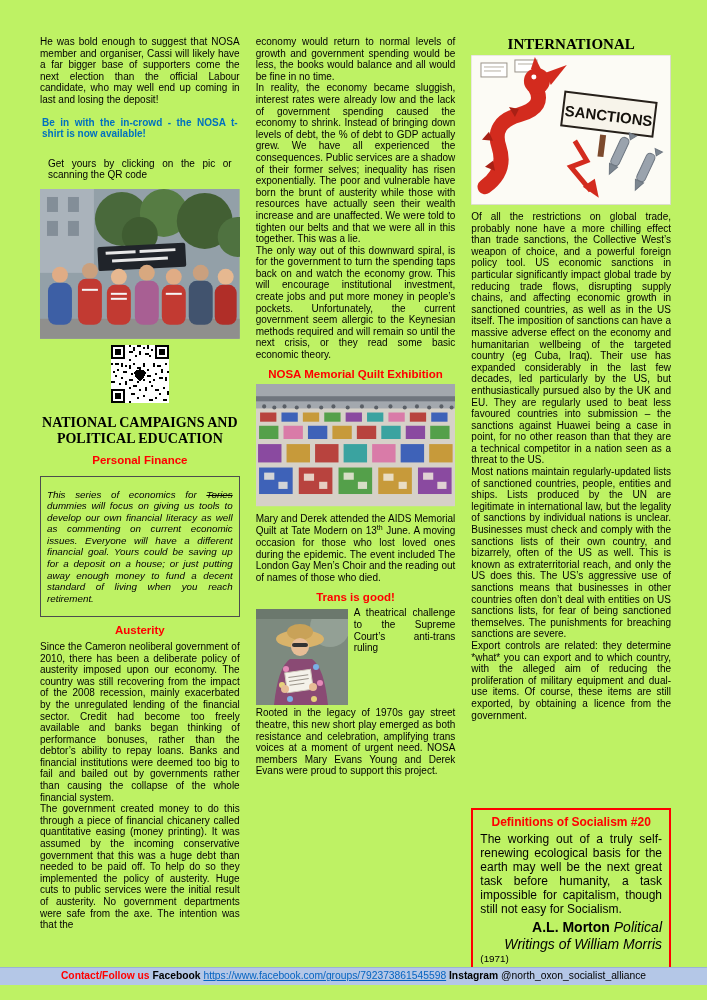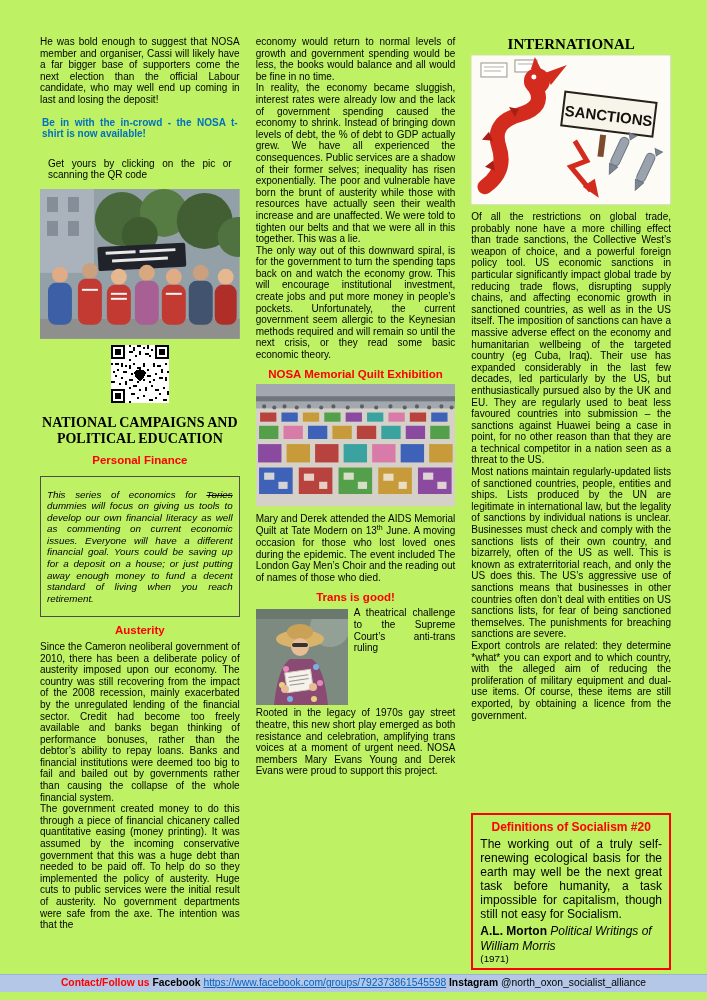--- a/index.html
+++ b/index.html
@@ -26,26 +26,26 @@
   .note-box { border:1px solid #4d4d4d; padding:12px 6px; font-style:italic; font-size:9.8px; line-height:1.18; text-align:justify; margin:8px 0 4px; }
   .strike { text-decoration:line-through; }
 
   .float-photo { float:left; width:92px; margin:2px 6px 2px 0; line-height:0; }
   .float-photo svg { width:100%; height:auto; display:block; }
   .trans-section::after { content:""; display:block; clear:both; }
 
   .def-box { border:2px solid #ff0000; padding:5px 7px 4px; margin-top:8px; flex:0 0 auto; }
   .def-box .def-head { color:#ff0000; font-weight:bold; font-size:12px; text-align:center; margin-bottom:3px; }
   .def-box p { font-size:12px; line-height:1.17; text-align:justify; }
-  .def-attrib { font-size:12px; line-height:1.2; margin-top:3px; }
+  .def-attrib { font-size:14px; line-height:1.2; margin-top:3px;text-align:right; }
   .def-attrib .author { font-weight:bold; }
   .def-attrib .work { font-style:italic; }
   .def-year { font-size:9.9px; text-align:left; }
 
-  .footer { position:absolute; left:0; right:0; bottom:8px; background:#b4c7e7; border-top:1px solid #9ab3d6; padding:2px 6px 2px; font-size:10.3px; line-height:1.25; text-align:center; white-space:nowrap; }
+  .footer { position:absolute; left:0; right:0; bottom:15px; background:#b4c7e7; border-top:1px solid #9ab3d6; padding:2px 6px 2px; font-size:10.3px; line-height:1.25; text-align:center; white-space:nowrap; }
   .footer .contact { color:#ff0000; font-weight:bold; }
   .footer .label { font-weight:bold; }
   .footer a { color:#0563c1; text-decoration:underline; cursor:pointer; }
   sup { font-size:7px; vertical-align:super; }
 </style>
 </head>
 <body>
 
 <div class="page">
   <div class="columns">

